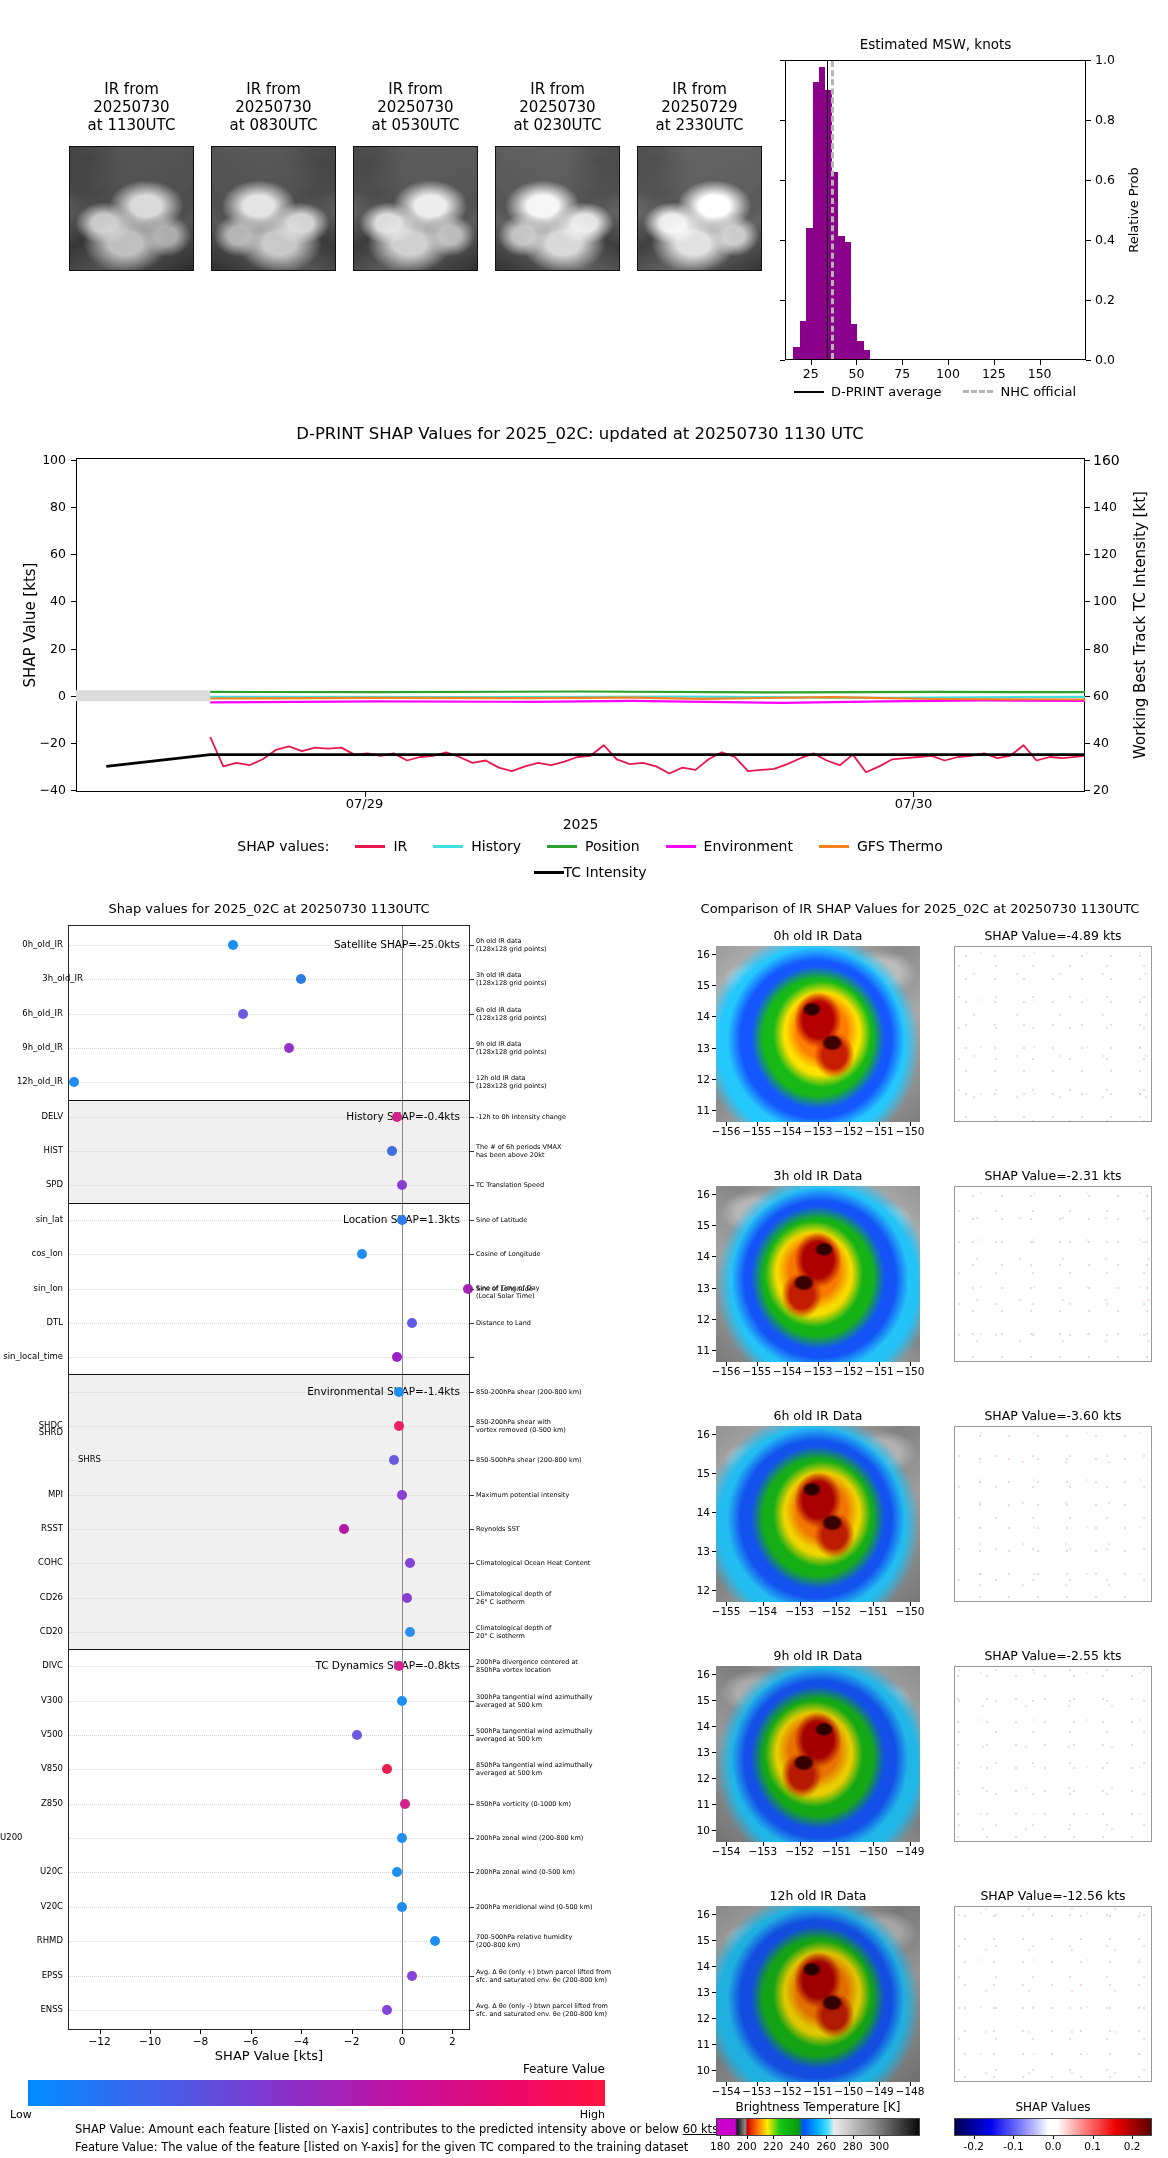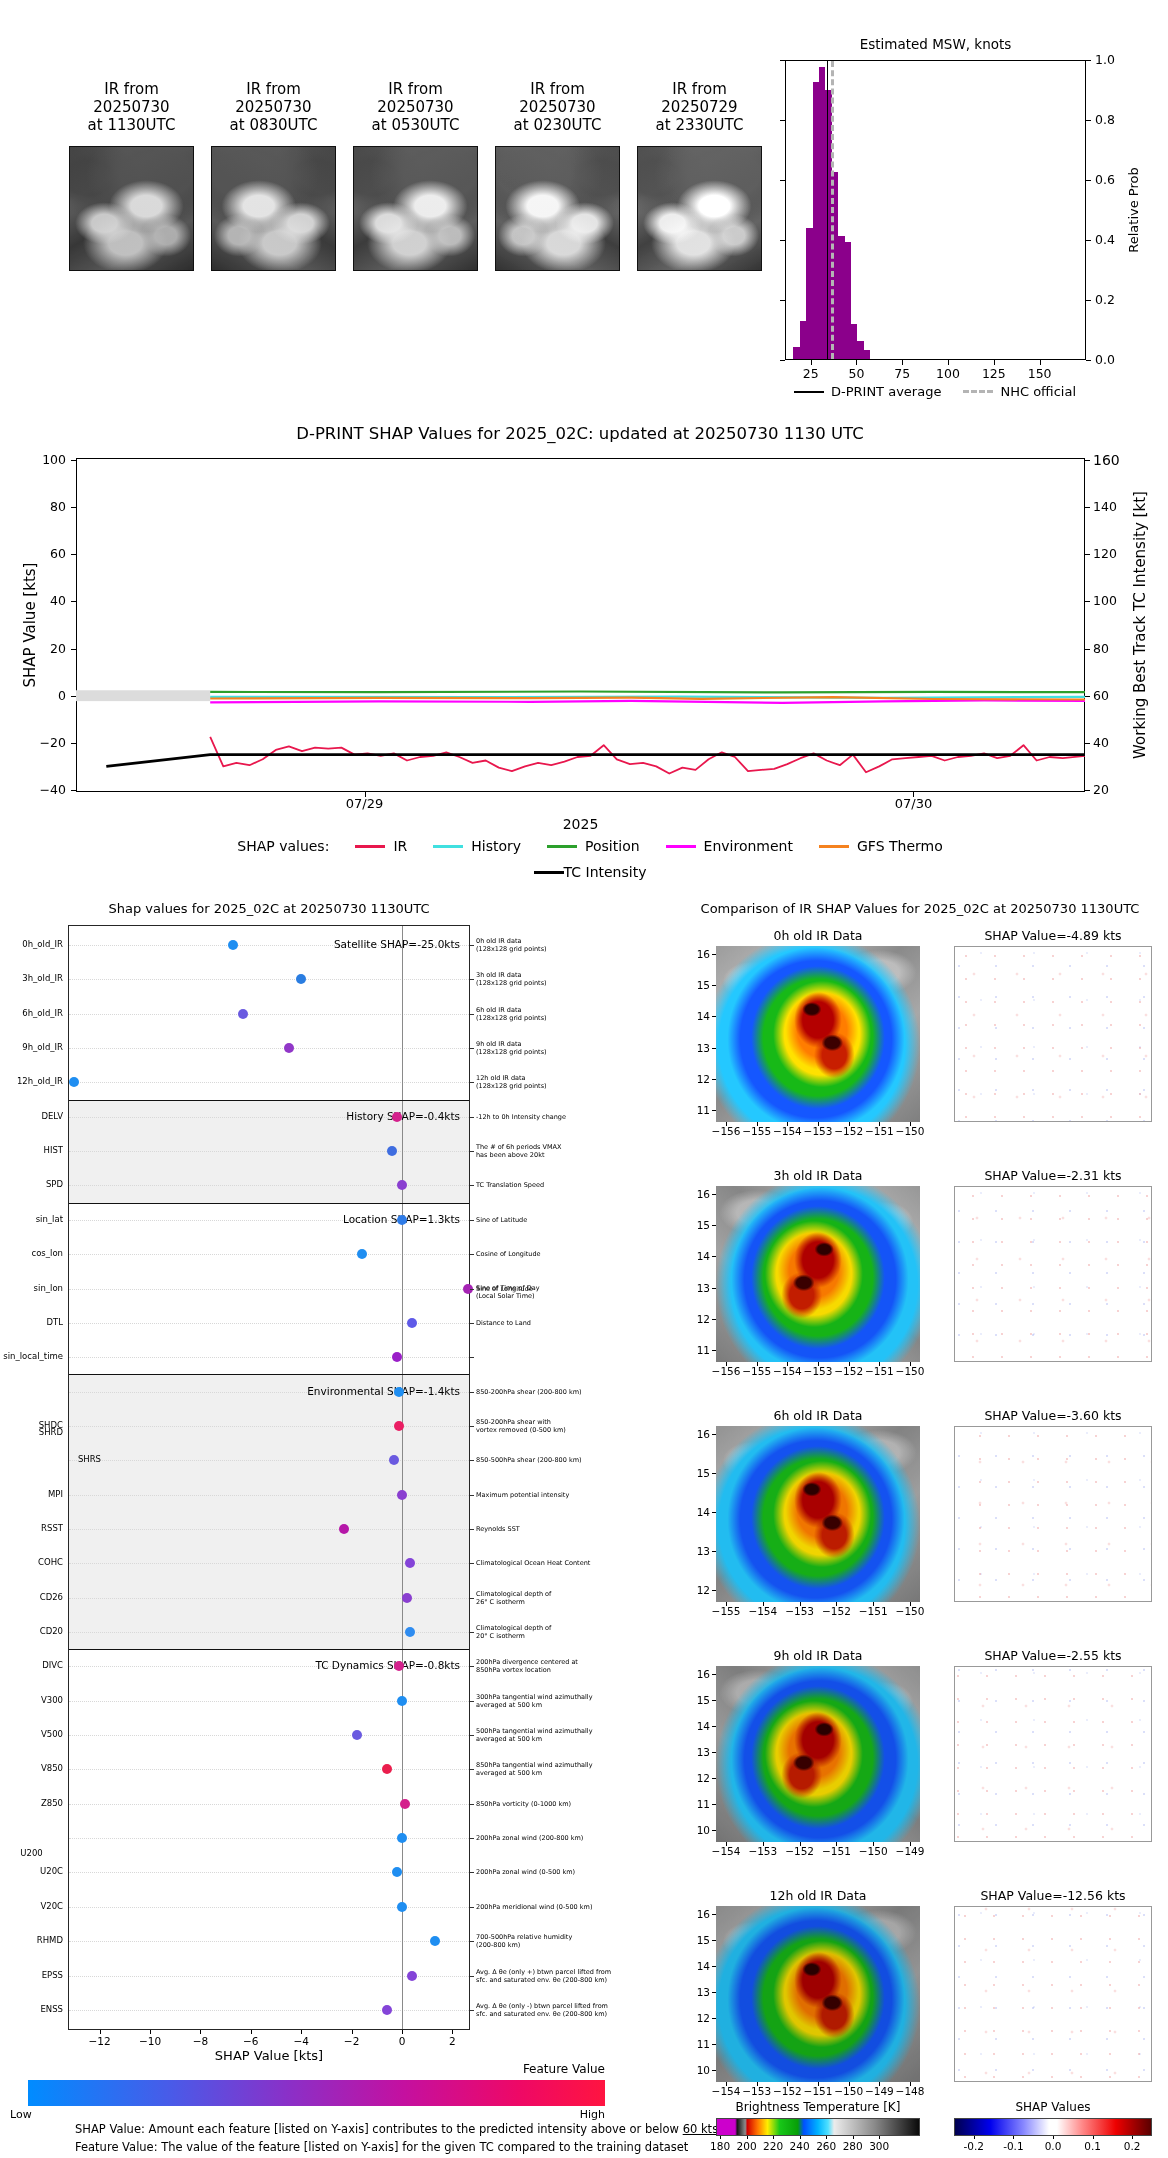--- a/index.html
+++ b/index.html
@@ -281,21 +281,21 @@
     <div style="position: absolute; left: 72px; top: 1212.8px; width: 388px; text-align: right; font-size: 10.5px;">Location SHAP=1.3kts</div>
     <div style="position: absolute; left: 72px; top: 1384.55px; width: 388px; text-align: right; font-size: 10.5px;">Environmental SHAP=-1.4kts</div>
     <div style="position: absolute; left: 72px; top: 1659.35px; width: 388px; text-align: right; font-size: 10.5px;">TC Dynamics SHAP=-0.8kts</div>
     <div style="position: absolute; left: 0px; top: 939px; width: 63px; text-align: right; font-size: 8.5px; white-space: nowrap;">0h_old_IR</div>
     <div style="position: absolute; left: 228.16px; top: 940px; width: 10px; height: 10px; border-radius: 50%; background: rgb(31, 142, 241);"></div>
     <div style="position: absolute; left: 470px; top: 945px; width: 4px; height: 1px; background: rgb(51, 51, 51);"></div>
     <div style="position: absolute; left: 476px; top: 945px; transform: translateY(-50%); font-size: 6.5px; line-height: 8px; white-space: nowrap;">
       <div>0h old IR data</div>
       <div>(128x128 grid points)</div>
     </div>
-    <div style="position: absolute; left: 0px; top: 973.35px; width: 63px; text-align: right; font-size: 8.5px; white-space: nowrap;">3h_old_IR</div>
+    <div style="position: absolute; left: 0px; top: 973.35px; width: 63px; text-align: right; font-size: 8.5px; white-space: nowrap; padding-left: 20px;">3h_old_IR</div>
     <div style="position: absolute; left: 296.2px; top: 974.35px; width: 10px; height: 10px; border-radius: 50%; background: rgb(42, 125, 225);"></div>
     <div style="position: absolute; left: 470px; top: 979.35px; width: 4px; height: 1px; background: rgb(51, 51, 51);"></div>
     <div style="position: absolute; left: 476px; top: 979.35px; transform: translateY(-50%); font-size: 6.5px; line-height: 8px; white-space: nowrap;">
       <div>3h old IR data</div>
       <div>(128x128 grid points)</div>
     </div>
     <div style="position: absolute; left: 0px; top: 1007.7px; width: 63px; text-align: right; font-size: 8.5px; white-space: nowrap;">6h_old_IR</div>
     <div style="position: absolute; left: 238.24px; top: 1008.7px; width: 10px; height: 10px; border-radius: 50%; background: rgb(106, 90, 224);"></div>
     <div style="position: absolute; left: 470px; top: 1013.7px; width: 4px; height: 1px; background: rgb(51, 51, 51);"></div>
     <div style="position: absolute; left: 476px; top: 1013.7px; transform: translateY(-50%); font-size: 6.5px; line-height: 8px; white-space: nowrap;">
@@ -444,21 +444,21 @@
     <div style="position: absolute; left: 476px; top: 1769.4px; transform: translateY(-50%); font-size: 6.5px; line-height: 8px; white-space: nowrap;">
       <div>850hPa tangential wind azimuthally</div>
       <div>averaged at 500 km</div>
     </div>
     <div style="position: absolute; left: 0px; top: 1797.75px; width: 63px; text-align: right; font-size: 8.5px; white-space: nowrap;">Z850</div>
     <div style="position: absolute; left: 399.52px; top: 1798.75px; width: 10px; height: 10px; border-radius: 50%; background: rgb(212, 33, 140);"></div>
     <div style="position: absolute; left: 470px; top: 1803.75px; width: 4px; height: 1px; background: rgb(51, 51, 51);"></div>
     <div style="position: absolute; left: 476px; top: 1803.75px; transform: translateY(-50%); font-size: 6.5px; line-height: 8px; white-space: nowrap;">
       <div>850hPa vorticity (0-1000 km)</div>
     </div>
-    <div style="position: absolute; left: 0px; top: 1832.1px; width: 63px; text-align: center; font-size: 8.5px; white-space: nowrap; margin-top: 16px;">U200</div>
+    <div style="position: absolute; left: 0px; top: 1832.1px; width: 63px; text-align: left; font-size: 8.5px; white-space: nowrap;">U200</div>
     <div style="position: absolute; left: 397px; top: 1833.1px; width: 10px; height: 10px; border-radius: 50%; background: rgb(31, 142, 241);"></div>
     <div style="position: absolute; left: 470px; top: 1838.1px; width: 4px; height: 1px; background: rgb(51, 51, 51);"></div>
     <div style="position: absolute; left: 476px; top: 1838.1px; transform: translateY(-50%); font-size: 6.5px; line-height: 8px; white-space: nowrap;">
       <div>200hPa zonal wind (200-800 km)</div>
     </div>
     <div style="position: absolute; left: 0px; top: 1866.45px; width: 63px; text-align: right; font-size: 8.5px; white-space: nowrap;">U20C</div>
     <div style="position: absolute; left: 391.96px; top: 1867.45px; width: 10px; height: 10px; border-radius: 50%; background: rgb(31, 142, 241);"></div>
     <div style="position: absolute; left: 470px; top: 1872.45px; width: 4px; height: 1px; background: rgb(51, 51, 51);"></div>
     <div style="position: absolute; left: 476px; top: 1872.45px; transform: translateY(-50%); font-size: 6.5px; line-height: 8px; white-space: nowrap;">
       <div>200hPa zonal wind (0-500 km)</div>

